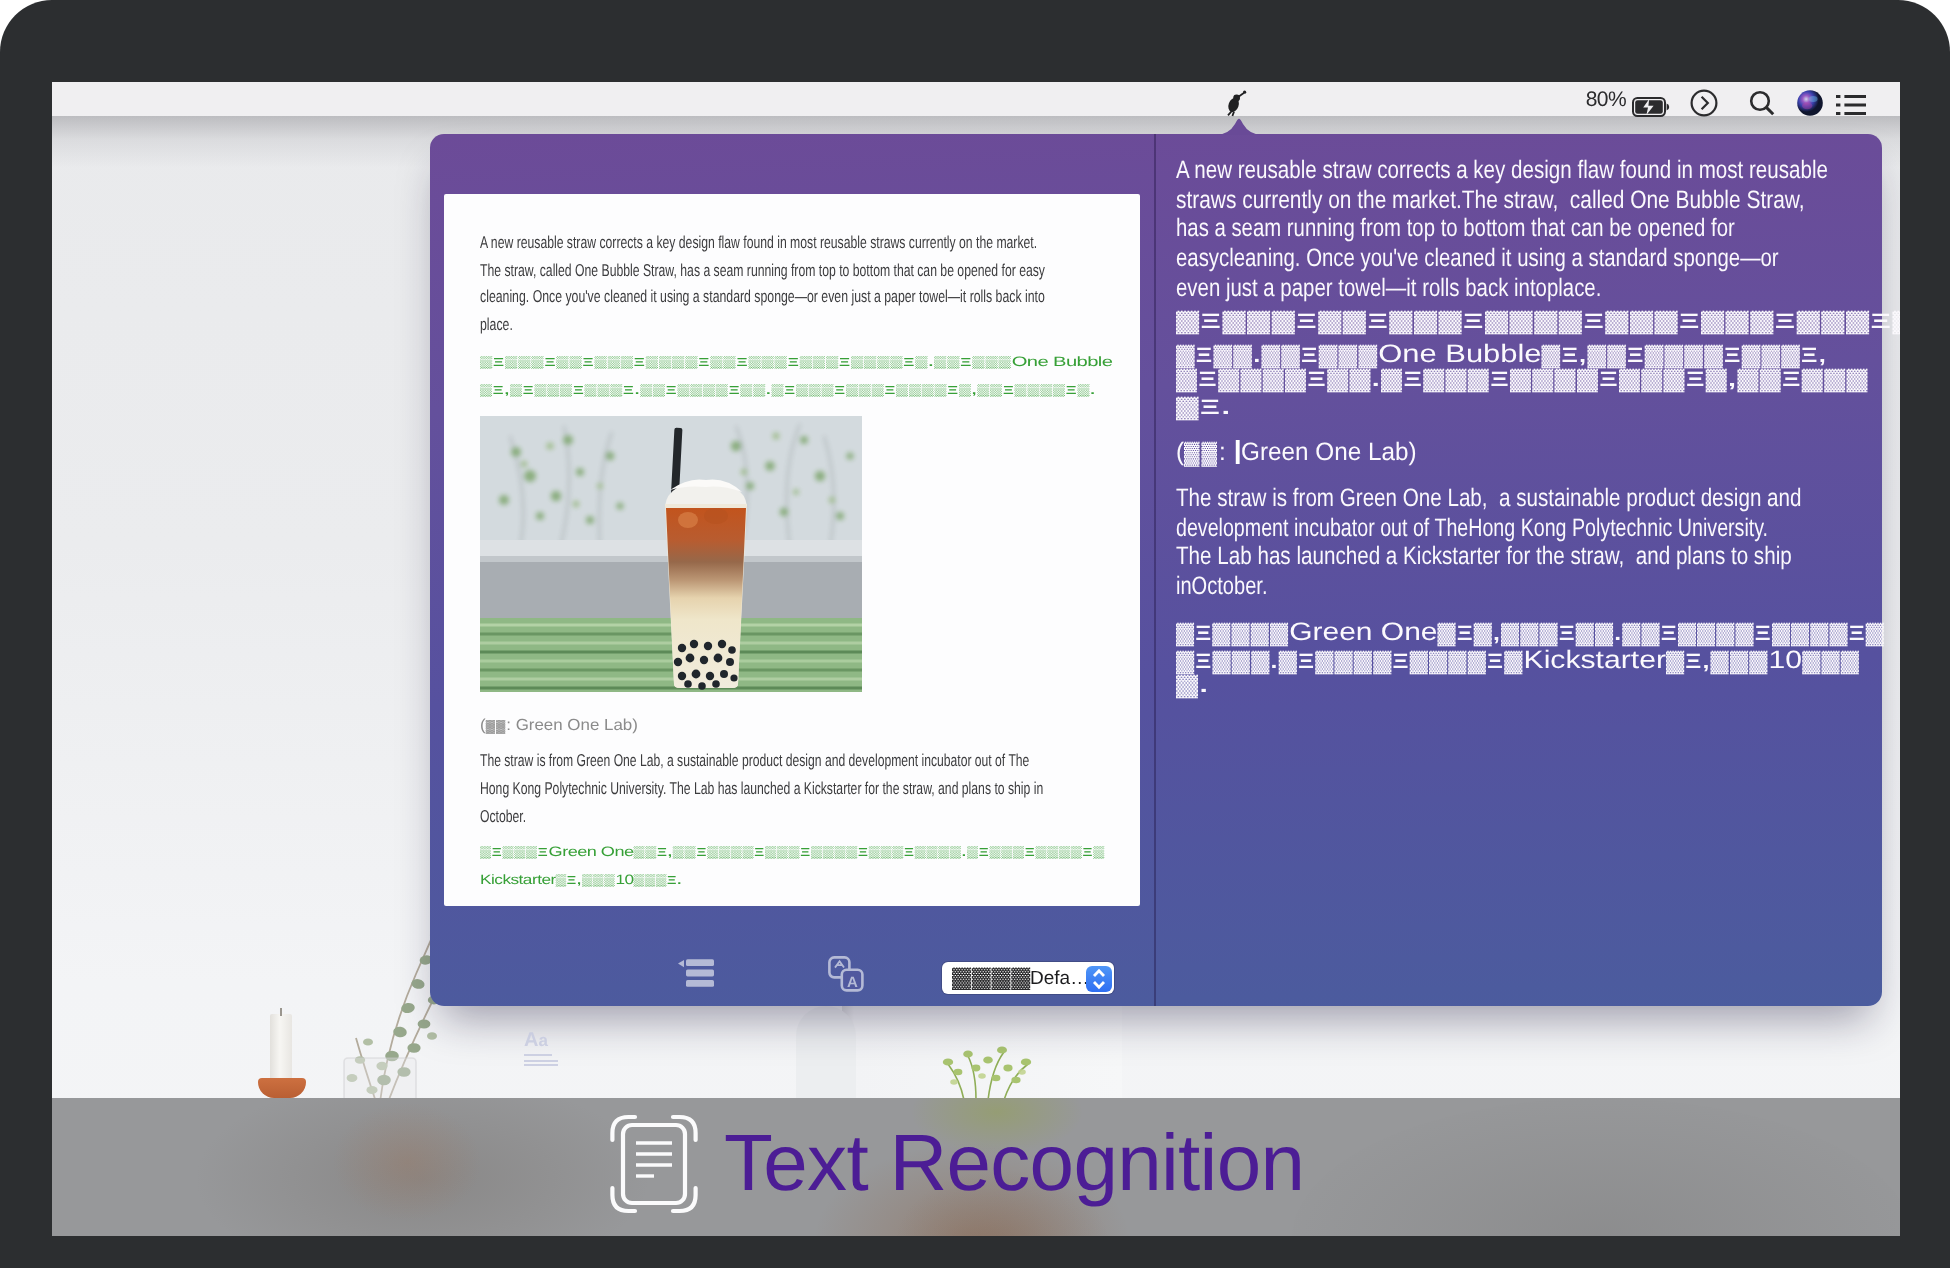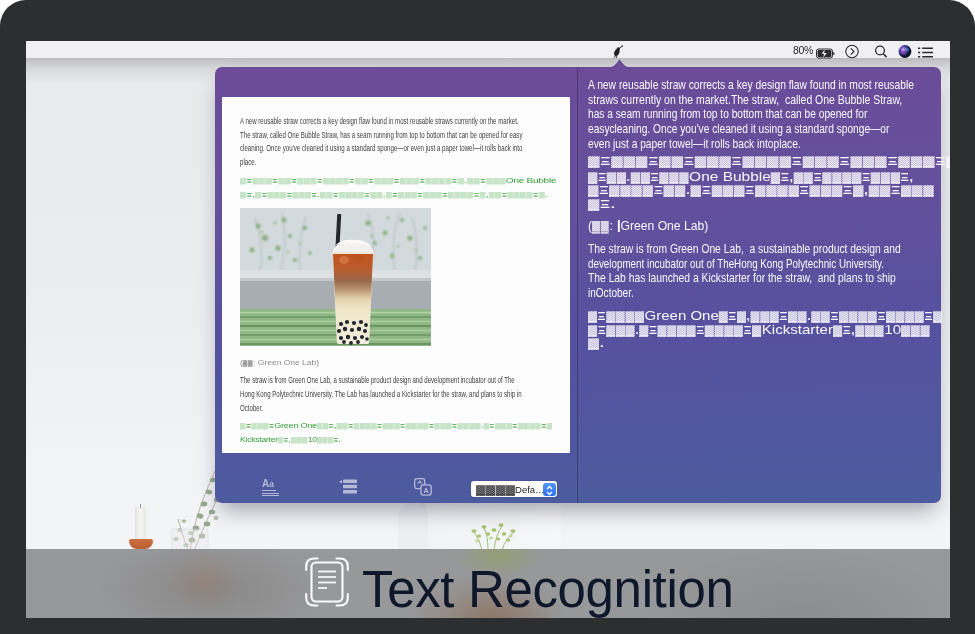--- a/index.html
+++ b/index.html
@@ -35,21 +35,21 @@
 .cjk{font-weight:bold;letter-spacing:0.5px;font-size:10.4px;}
 .cjk2{font-weight:bold;letter-spacing:0.3px;font-size:5.8px;}
 
 .tbicon{position:absolute;color:#c7cbe0;opacity:.85;}
 #dropdown{position:absolute;left:256px;top:414px;width:86px;height:16px;background:#fff;border-radius:3px;box-shadow:0 0 0 .5px rgba(0,0,0,.15);}
 #dropdown .dtext{position:absolute;left:5px;top:2.5px;font-size:9.5px;color:#1c1c1e;letter-spacing:0;}
 #stepper{position:absolute;right:1.5px;top:1.5px;width:13px;height:13px;border-radius:3px;background:linear-gradient(180deg,#4f96f7,#2e6ef2);}
 
 #band{position:absolute;left:0;top:508px;width:924px;height:69px;background:#97989a;overflow:hidden;z-index:20;}
 .blob{position:absolute;border-radius:50%;}
-#bandtext{position:absolute;left:336px;top:10.8px;font-size:51px;color:#0f172a;letter-spacing:-0.35px;z-index:21;}
+#bandtext{position:absolute;left:336px;top:10.8px;font-size:40px;color:#4c1d95;letter-spacing:-0.35px;z-index:21;}
 .glat{font-size:6.8px;letter-spacing:-0.2px;}
 .wlat{font-size:12.6px;font-weight:normal;letter-spacing:0;}
 .cjkw{font-weight:bold;font-size:11px;letter-spacing:1px;}
 .cjk3{font-size:6px;letter-spacing:0.5px;}
 .cjkd{display:inline-block;font-size:10px;letter-spacing:0.3px;color:#2a2a2c;font-weight:normal;transform:scaleX(1.3);transform-origin:0 0;margin-right:6px;}
 .cursor{display:inline-block;width:1.5px;height:12px;background:#fff;vertical-align:-2px;margin:0 1px 0 2px;}
 </style>
 </head>
 <body>
 <div id="bezel"></div>
@@ -277,21 +277,21 @@
       <div class="rl" id="r41" style="top:164.9px;transform:scaleX(0.8182)">The straw is from Green One Lab,&nbsp; a sustainable product design and</div>
       <div class="rl" id="r42" style="top:179.6px;transform:scaleX(0.7797)">development incubator out of TheHong Kong Polytechnic University.</div>
       <div class="rl" id="r43" style="top:194.3px;transform:scaleX(0.8189)">The Lab has launched a Kickstarter for the straw,&nbsp; and plans to ship</div>
       <div class="rl" id="r44" style="top:209px;transform:scaleX(0.7966)">inOctober.</div>
       <div class="rl cjk" id="r51" style="top:231.6px;transform:scaleX(1.19)">▓Ξ▓▓▓▓<span class="wlat">Green One</span>▓Ξ▓,▓▓▓Ξ▓▓.▓▓Ξ▓▓▓▓Ξ▓▓▓▓Ξ▓</div>
       <div class="rl cjk" id="r52" style="top:246.3px;transform:scaleX(1.1969)">▓Ξ▓▓▓.▓Ξ▓▓▓▓Ξ▓▓▓▓Ξ▓<span class="wlat">Kickstarter</span>▓Ξ,▓▓▓<span class="wlat">10</span>▓▓▓</div>
       <div class="rl cjk" id="r53" style="top:261px;transform:scaleX(1.4512)">▓.</div>
     </div>
     <div id="toolbar">
       <div class="tbicon" style="left:47px;top:412px;width:17px;">
-        <div style="font-size:10px;font-weight:bold;color:#c7cbe0;letter-spacing:0;line-height:10px;">A<span style="font-size:8.5px">a</span></div>
+        <div style="font-size:10px;font-weight:bold;color:#c7cbe0;letter-spacing:0;line-height:10px;margin-top:36px;">A<span style="font-size:8.5px">a</span></div>
         <div style="margin-top:1px;border-top:1.2px solid #c7cbe0;width:14px"></div>
         <div style="margin-top:1.6px;border-top:1.2px solid #c7cbe0;width:17px"></div>
         <div style="margin-top:1.6px;border-top:1.2px solid #c7cbe0;width:17px"></div>
       </div>
       <svg class="tbicon" style="left:124px;top:412px" width="19" height="15" viewBox="0 0 19 15">
         <g fill="#c7cbe0">
           <path d="M0 2.8 L3 1 L3 4.6 Z"></path>
           <rect x="4" y="0.6" width="14" height="3.4" rx="0.8"></rect>
           <rect x="4" y="5.8" width="14" height="3.4" rx="0.8"></rect>
           <rect x="4" y="11" width="14" height="3.4" rx="0.8"></rect>

